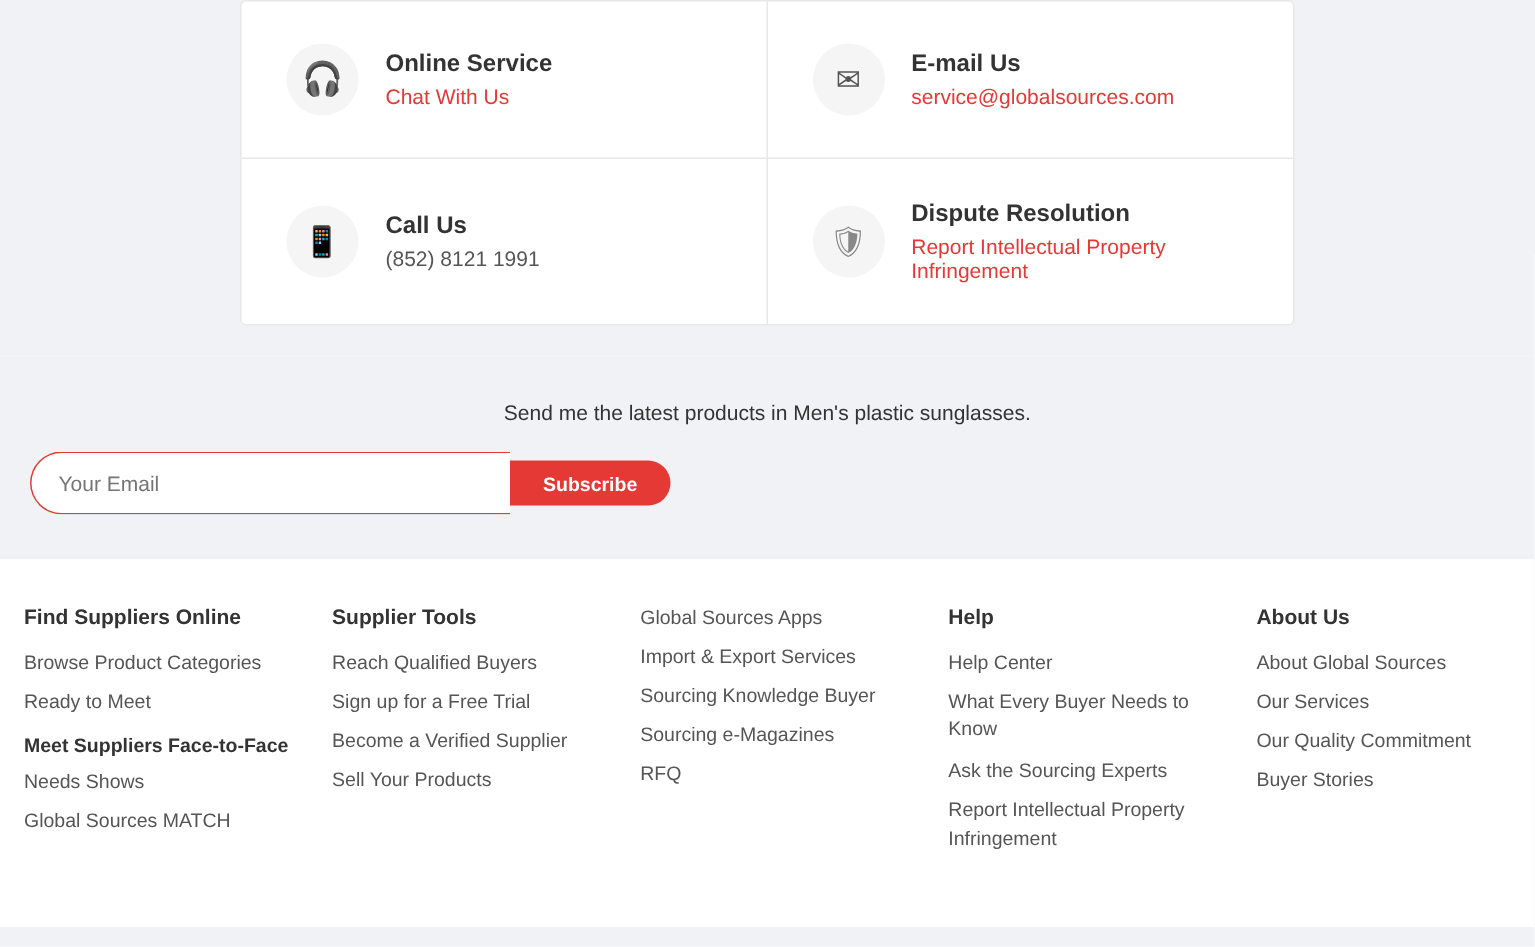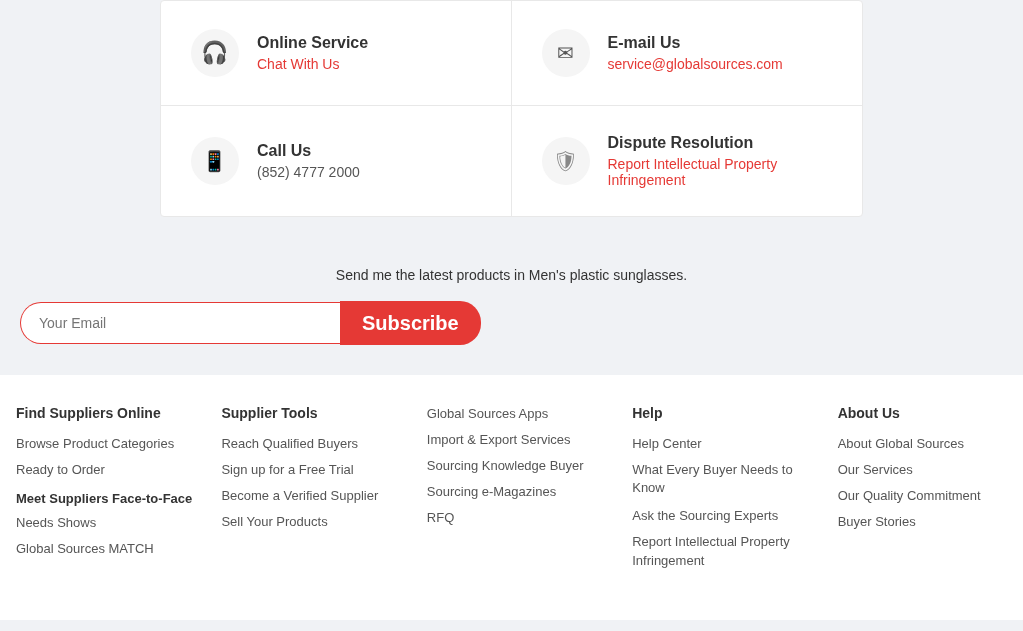--- a/index.html
+++ b/index.html
@@ -45,21 +45,21 @@
             <a href="mailto:service@globalsources.com" style="color:#e53935;text-decoration:none;font-size:14px;">service@globalsources.com</a>
           </div>
         </div>
 
         <div style="display:flex; align-items:center; padding:28px 30px; border-right:1px solid #e8e8e8;">
           <div style="width:48px;height:48px;border-radius:50%;background:#f5f5f5;display:flex;align-items:center;justify-content:center;margin-right:18px;flex-shrink:0;font-size:20px;color:#555;">
             📱
           </div>
           <div>
             <h3 style="font-size:16px;font-weight:bold;color:#333;margin-bottom:4px;">Call Us</h3>
-            <p style="font-size:14px;color:#555;">(852) 4777 2000</p>
+            <p style="font-size:14px;color:#555;">(852) 8121 1991</p>
           </div>
         </div>
 
         <div style="display:flex; align-items:center; padding:28px 30px;">
           <div style="width:48px;height:48px;border-radius:50%;background:#f5f5f5;display:flex;align-items:center;justify-content:center;margin-right:18px;flex-shrink:0;font-size:20px;color:#888;">
             🛡
           </div>
           <div>
             <h3 style="font-size:16px;font-weight:bold;color:#333;margin-bottom:4px;">Dispute Resolution</h3>
             <a href="#" style="color:#e53935;text-decoration:none;font-size:14px;">Report Intellectual Property Infringement</a>
@@ -67,32 +67,32 @@
         </div>
 
       </div>
     </div>
   </div>
 
   <div style="background:#f0f2f5; text-align:center; padding:30px 20px;">
     <h2 style="font-size:14px;font-weight:normal;color:#333;margin-bottom:18px;">Send me the latest products in Men's plastic sunglasses.</h2>
     <div style="display:flex;justify-content:flex-start;align-items:center;">
       <input type="email" style="width: 320px; height: 42px; border-top: 1.5px solid rgb(229, 57, 53); border-bottom: 1.5px solid rgb(229, 57, 53); border-left: 1.5px solid rgb(229, 57, 53); border-image: initial; border-right: none; border-radius: 21px 0px 0px 21px; padding: 0px 18px; font-size: 14px; outline: none; color: rgb(153, 153, 153);" placeholder="Your Email">
-      <button style="height:44px;padding:0 22px;background:#e53935;color:#fff;border:none;border-radius:0 21px 21px 0;font-size:20px;font-weight:bold;cursor:pointer;">Subscribe</button>
+      <button style="height:30px;padding:0 22px;background:#e53935;color:#fff;border:none;border-radius:0 21px 21px 0;font-size:13px;font-weight:bold;cursor:pointer;">Subscribe</button>
     </div>
   </div>
 
   <div style="background:#fff; padding:30px 0 40px 16px;">
     <div style="display:flex; justify-content:space-between; padding:0 0 0 0; gap:0;">
 
       <div style="flex:1; padding:0 10px 0 0; min-width:0;">
         <h4 style="font-size:14px;font-weight:bold;color:#333;margin-bottom:14px;">Find Suppliers Online</h4>
         <ul style="list-style:none;">
           <li style="margin-bottom:10px;"><a href="#" style="color:#555;text-decoration:none;font-size:13px;">Browse Product Categories</a></li>
-          <li style="margin-bottom:10px;"><a href="#" style="color:#555;text-decoration:none;font-size:13px;">Ready to Order</a></li>
+          <li style="margin-bottom:10px;"><a href="#" style="color:#555;text-decoration:none;font-size:13px;">Ready to Meet</a></li>
         </ul>
         <p style="font-size:13px;font-weight:bold;color:#333;margin:14px 0 8px 0;">Meet Suppliers Face-to-Face</p>
         <ul style="list-style:none;">
           <li style="margin-bottom:10px;"><a href="#" style="color:#555;text-decoration:none;font-size:13px;">Needs Shows</a></li>
           <li style="margin-bottom:10px;"><a href="#" style="color:#555;text-decoration:none;font-size:13px;">Global Sources MATCH</a></li>
         </ul>
       </div>
 
       <div style="flex:1; padding:0 10px; min-width:0;">
         <h4 style="font-size:14px;font-weight:bold;color:#333;margin-bottom:14px;">Supplier Tools</h4>

